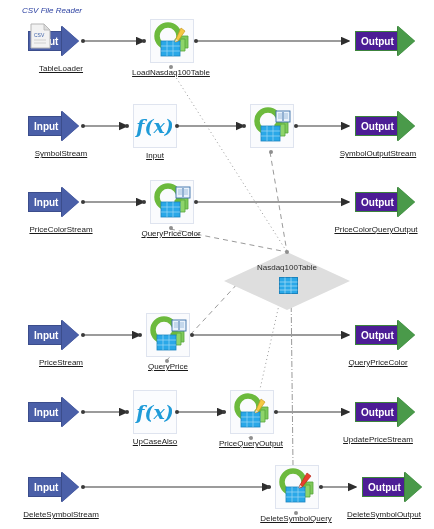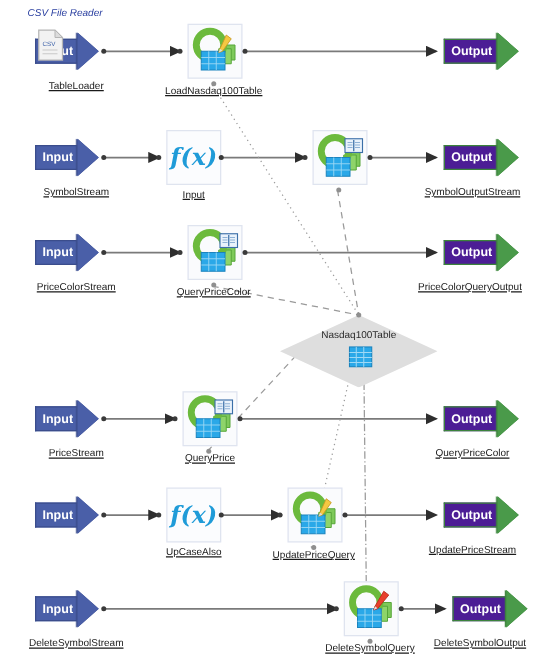--- a/index.html
+++ b/index.html
@@ -397,21 +397,21 @@
       </g>
       <g>
         <path d="M30,8 L34,11 L27,21 L24,22 L25,19 Z" fill="#f5c842" stroke="#c89a22" stroke-width="0.7"></path>
         <path d="M24,22 L25,19 L27,20.5 Z" fill="#dcdcdc"></path>
       </g>
     </svg>
   </div>
   <div class="port" style="left:222px;top:410px;"></div>
   <div class="port" style="left:274px;top:410px;"></div>
   <div class="port grey" style="left:249px;top:436px;"></div>
-  <div class="cap" style="left:201px;top:439px;width:100px;">UpdatePriceQuery</div>
+  <div class="cap" style="left:201px;top:439px;width:100px;">PriceQueryOutput</div>
 
   <div class="arrow out" style="left:355px;top:397px;">
     <div class="body">
         <span>Output</span>
       </div>
     <div class="head"></div>
   </div>
   <div class="cap" style="left:323px;top:435px;width:110px;">UpdatePriceStream</div>
 
   <div class="arrow in" style="left:28px;top:472px;">

